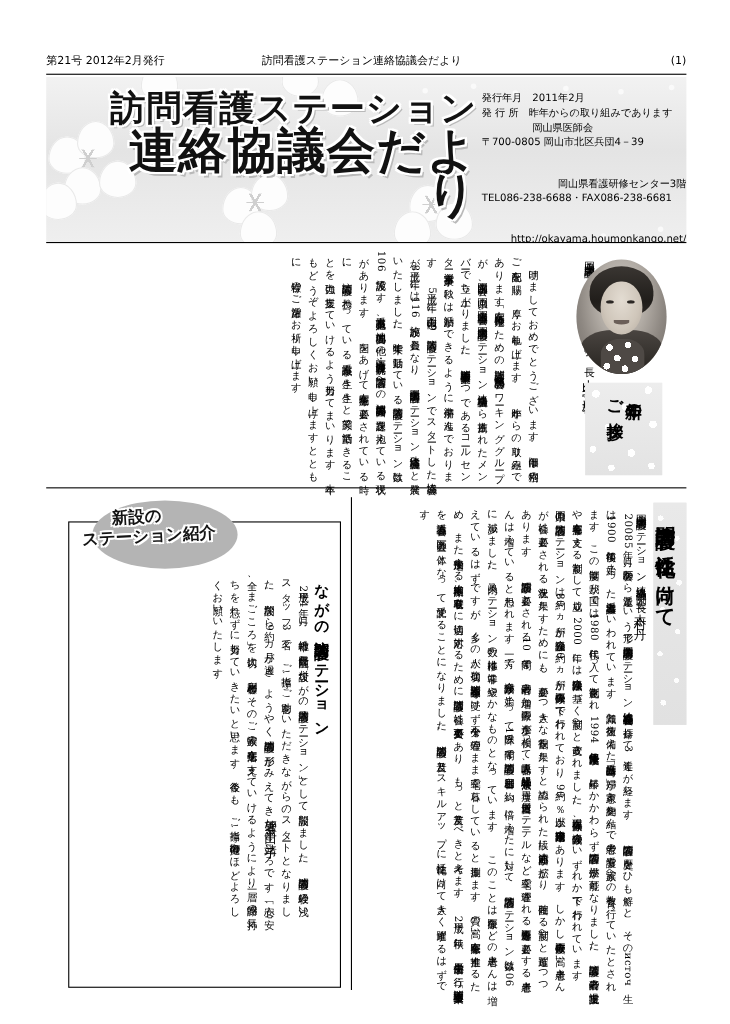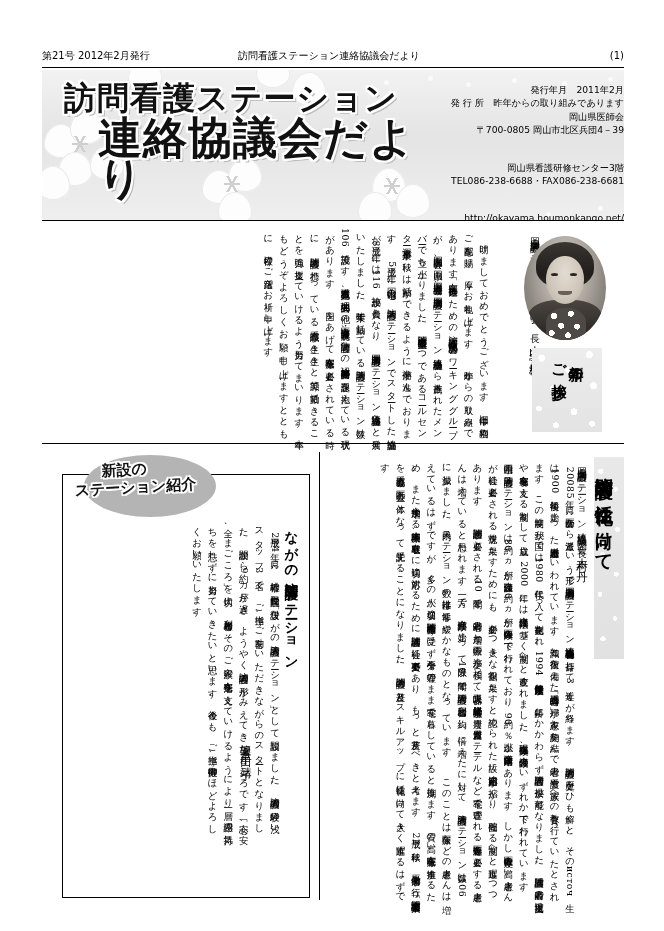--- a/index.html
+++ b/index.html
@@ -63,51 +63,52 @@
   .stamen {
     position: absolute;
     width: 16px; height: 16px;
     background:
       linear-gradient(0deg,  transparent 45%, #cfcfcf 45%, #cfcfcf 55%, transparent 55%),
       linear-gradient(60deg, transparent 45%, #cfcfcf 45%, #cfcfcf 55%, transparent 55%),
       linear-gradient(120deg,transparent 45%, #cfcfcf 45%, #cfcfcf 55%, transparent 55%);
   }
   #mh-title {
     position: absolute;
-    left: 22px;
+    left: 12px;
     top: 8px;
     width: 380px;
     z-index: 5;
-    font-family: Liberation Sans, sans-serif;
+    font-family: Liberation Serif, serif;
     font-weight: bold;
     color: #111;
     text-shadow:
       2px 0 0 #fff, -2px 0 0 #fff, 0 2px 0 #fff, 0 -2px 0 #fff,
       2px 2px 0 #fff, -2px 2px 0 #fff, 2px -2px 0 #fff, -2px -2px 0 #fff,
       3px 3px 0 #b9b9b9;
     letter-spacing: 1px;
+    text-align: right;
   }
   #mh-line1 { font-size: 32px; line-height: 40px; }
   #mh-line2 { font-size: 44px; line-height: 40px; padding-left: 34px; }
   #mh-issue {
     font-size: 25px; line-height: 34px;
     padding-left: 196px;
     text-shadow: 1.5px 0 0 #fff, -1.5px 0 0 #fff, 0 1.5px 0 #fff, 0 -1.5px 0 #fff, 2px 2px 0 #c6c6c6;
   }
   #imprint {
     position: absolute;
     left: 396px;
     top: 13px;
     width: 186px;
     z-index: 5;
     font-size: 9.2px;
     line-height: 13.4px;
     white-space: nowrap;
   }
-  #imprint .ln { display: block; text-align: right; }
+  #imprint .ln { display: block; }
   #imprint .ind1 { padding-left: 46px; }
   #imprint .rt   { text-align: right; margin-top: 24px; }
   #imprint .ctr  { text-align: center; padding-top: 4px; }
 
   
   #greet {
     position: absolute;
     left: 42px;
     top: 228px;
     width: 582px;

